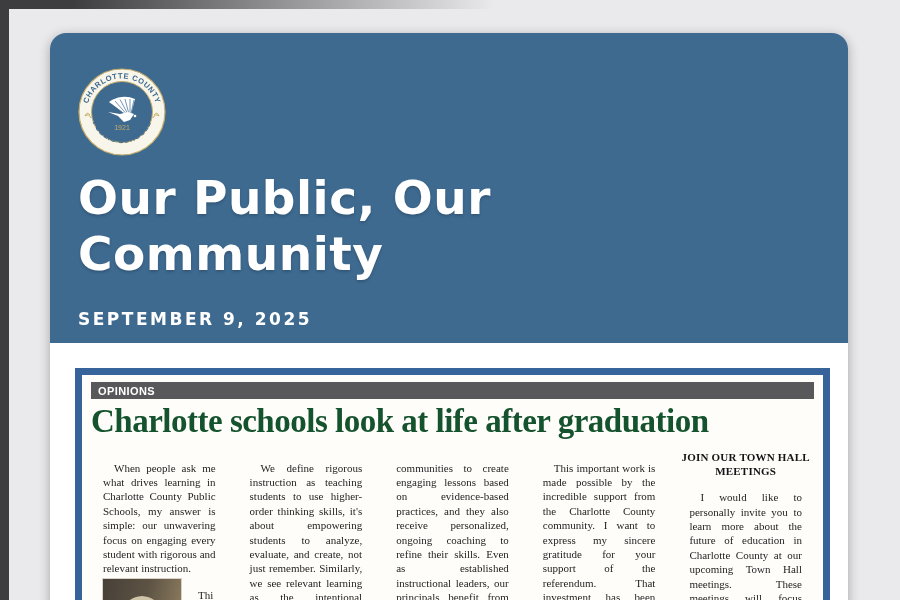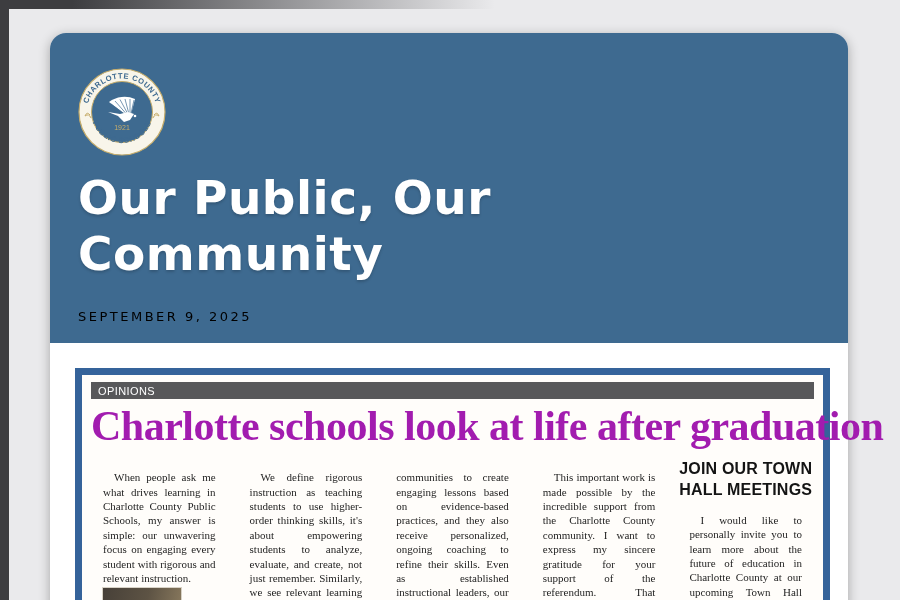--- a/index.html
+++ b/index.html
@@ -26,55 +26,55 @@
     border-radius:16px 16px 0 0;padding:35px 40px 0 28px;
   }
   .seal{display:block;width:88px;height:88px;margin-bottom:14px;}
   .hero h1{
     margin:0;max-width:560px;color:#ffffff;
     font-family:"DejaVu Sans","Liberation Sans",sans-serif;
     font-weight:bold;font-size:47px;line-height:1.2;letter-spacing:0.5px;
     text-shadow:0 2px 3px rgba(0,0,0,0.18);
   }
   .issue-date{
-    margin-top:26px;color:#000000;
+    margin-top:26px;color:#ffffff;
     font-family:"DejaVu Sans","Liberation Sans",sans-serif;
-    font-weight:normal;font-size:13px;letter-spacing:2.5px;
+    font-weight:bold;font-size:17px;letter-spacing:2.5px;
   }
   .card-body{padding:25px 18px 40px 25px;background:#ffffff;}
   .clipping{
     border:7px solid var(--clipping-border,#35639a);
     background:#fffdfa;padding:7px 9px 20px 9px;
   }
   .section-bar{
     background:var(--section-bar-bg,#58585a);color:#ffffff;
     height:17px;display:flex;align-items:center;padding-left:7px;
-    font-weight:normal;font-size:11px;letter-spacing:0.4px;
+    font-weight:bold;font-size:11px;letter-spacing:0.4px;
   }
   .headline{
-    margin:5px 0 10px 0;color:#a21caf;
+    margin:5px 0 10px 0;color:#14532d;
     font-family:"Liberation Serif",serif;font-weight:bold;
-    font-size:42px;line-height:1.05;letter-spacing:-0.5px;white-space:nowrap;
+    font-size:33px;line-height:1.05;letter-spacing:-0.5px;white-space:nowrap;
   }
   .cols{display:flex;gap:10px;}
   .col{flex:1 1 0;min-width:0;
     font-family:"Liberation Serif",serif;font-size:11px;line-height:1.31;
     color:#1e1e1e;text-align:justify;hyphens:auto;overflow-wrap:break-word;
   }
   .np{margin:12px;}
   .indent{text-indent:11px;}
   .photo{
     float:left;width:78px;height:110px;margin:3px 6px 2px 0;
     display:block;outline:1px solid #d8d2c6;
   }
   .photo svg{display:block;}
   .sidebar h3{
     margin:1px 0 6px 0;text-align:center;text-indent:0;
-    font-family:Liberation Sans, sans-serif;font-weight:bold;
-    font-size:16px;line-height:1.3;letter-spacing:0.2px;color:#141414;
+    font-family:Liberation Serif, serif;font-weight:bold;
+    font-size:11px;line-height:1.3;letter-spacing:0.2px;color:#141414;
   }
 </style>
 </head>
 <body>
 
 <div class="edge-left"></div>
 <div class="edge-top"></div>
 
 <div class="card">
 

